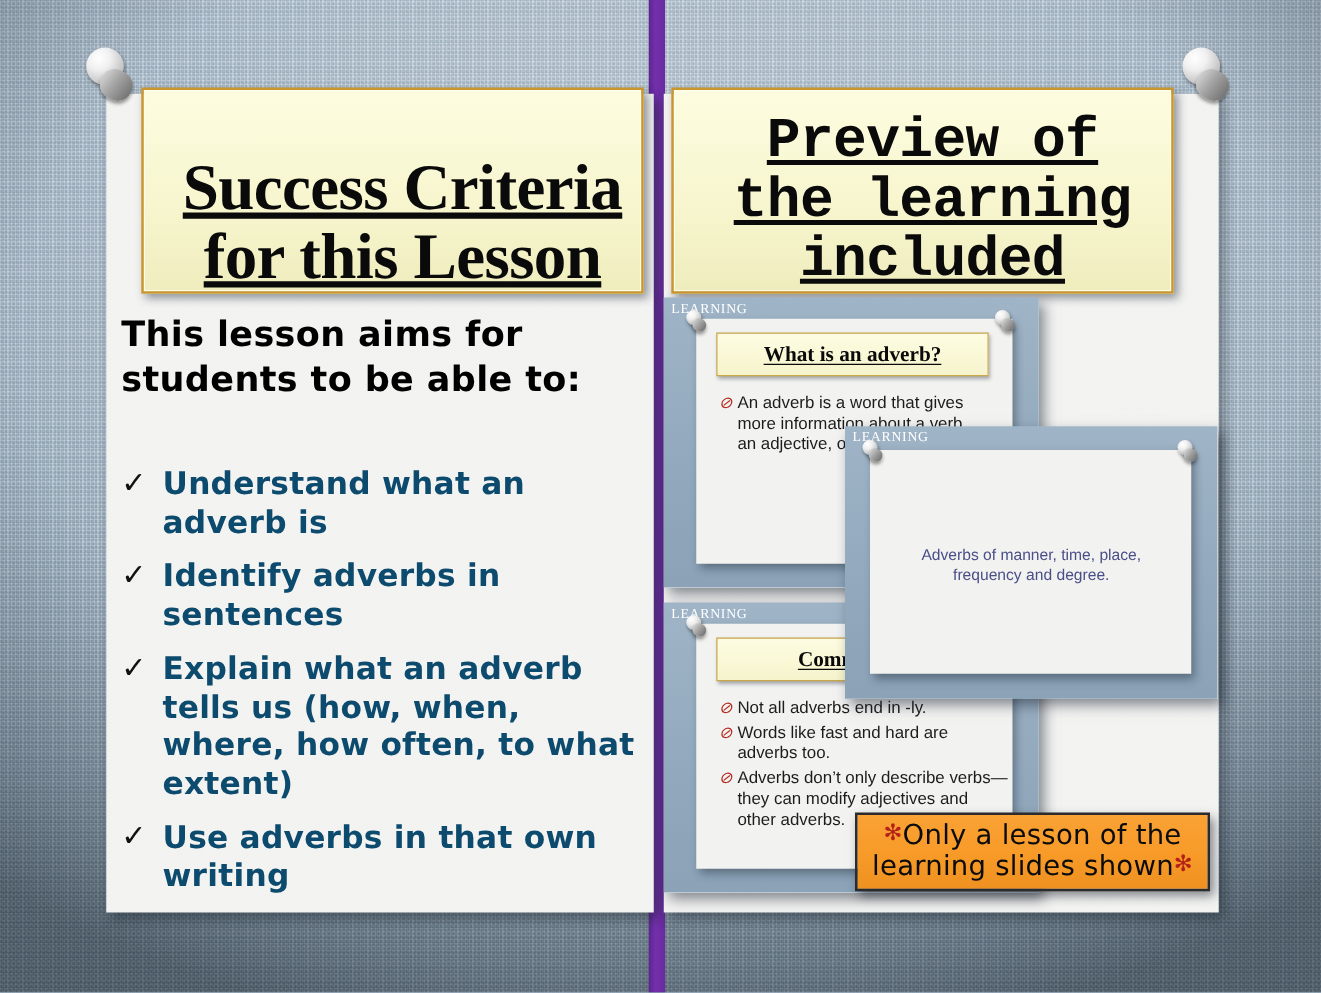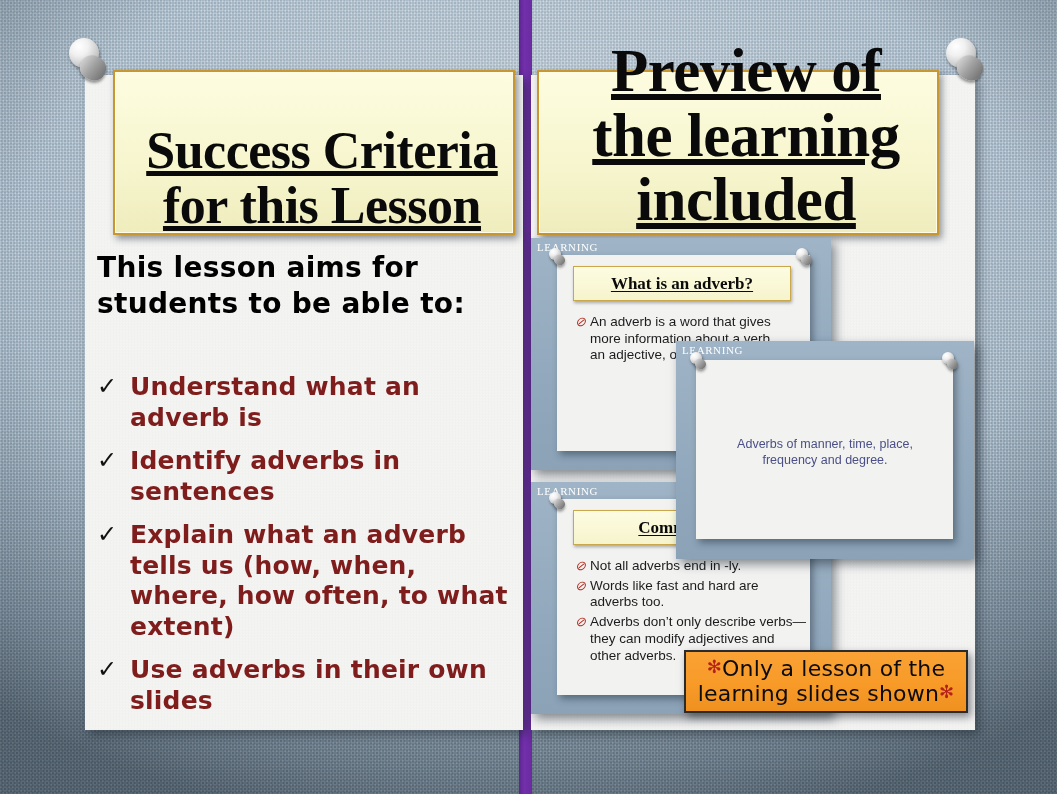--- a/index.html
+++ b/index.html
@@ -59,40 +59,40 @@
     font-family:"Liberation Serif",serif;
     font-weight:bold;color:#0a0a0a;
     text-decoration:underline;
     text-underline-offset:3px;
     line-height:1.06;
     letter-spacing:-0.5px;
   }
   #left-plaque{left:113px;top:70px;width:402px;height:165px;}
   #left-plaque .ptext{font-size:52px;padding:0 10px;}
   #right-plaque{left:537px;top:70px;width:402px;height:165px;}
-  #right-plaque .ptext{font-size:61px;padding:0 10px;}
+  #right-plaque .ptext{font-size:45px;padding:0 10px;font-family:Liberation Mono, monospace;}
 
   
   #lead{
     position:absolute;left:97px;top:250px;width:400px;
     font-family:"DejaVu Sans",sans-serif;
     font-size:28px;font-weight:bold;color:#000000;line-height:1.28;
     letter-spacing:.3px;
   }
   #criteria{position:absolute;left:97px;top:372px;width:420px;}
   .crit{
     display:flex;align-items:flex-start;gap:13px;margin-bottom:13px;
   }
   .crit .tick{
     font-family:"DejaVu Sans",sans-serif;
     font-size:24px;color:#111;line-height:1.2;flex:0 0 auto;width:20px;
   }
   .crit .ctext{
     font-family:"DejaVu Sans",sans-serif;
-    font-size:25px;color:#7f1d1d;line-height:1.22;letter-spacing:.2px;
+    font-size:25px;color:#0c4a6e;line-height:1.22;letter-spacing:.2px;
     font-weight:600;
   }
 
   
   .mini{
     position:absolute;
     background:linear-gradient(180deg,#9fb4c6 0%,#93a9bd 55%,#8ba2b7 100%);
     box-shadow:4px 5px 10px rgba(20,30,42,.5);
     overflow:hidden;
   }
@@ -216,21 +216,21 @@
   <div class="crit">
     <div class="tick">✓</div>
     <div class="ctext">Identify adverbs in sentences</div>
   </div>
   <div class="crit">
     <div class="tick">✓</div>
     <div class="ctext">Explain what an adverb tells us (how, when, where, how often, to what extent)</div>
   </div>
   <div class="crit">
     <div class="tick">✓</div>
-    <div class="ctext">Use adverbs in their own slides</div>
+    <div class="ctext">Use adverbs in that own writing</div>
   </div>
 </div>
 
 <div id="right-paper" class="paper"></div>
 
 <div id="right-plaque" class="plaque">
   <div class="ptext">Preview of the learning included</div>
 </div>
 
 <div id="mini1" class="mini">

